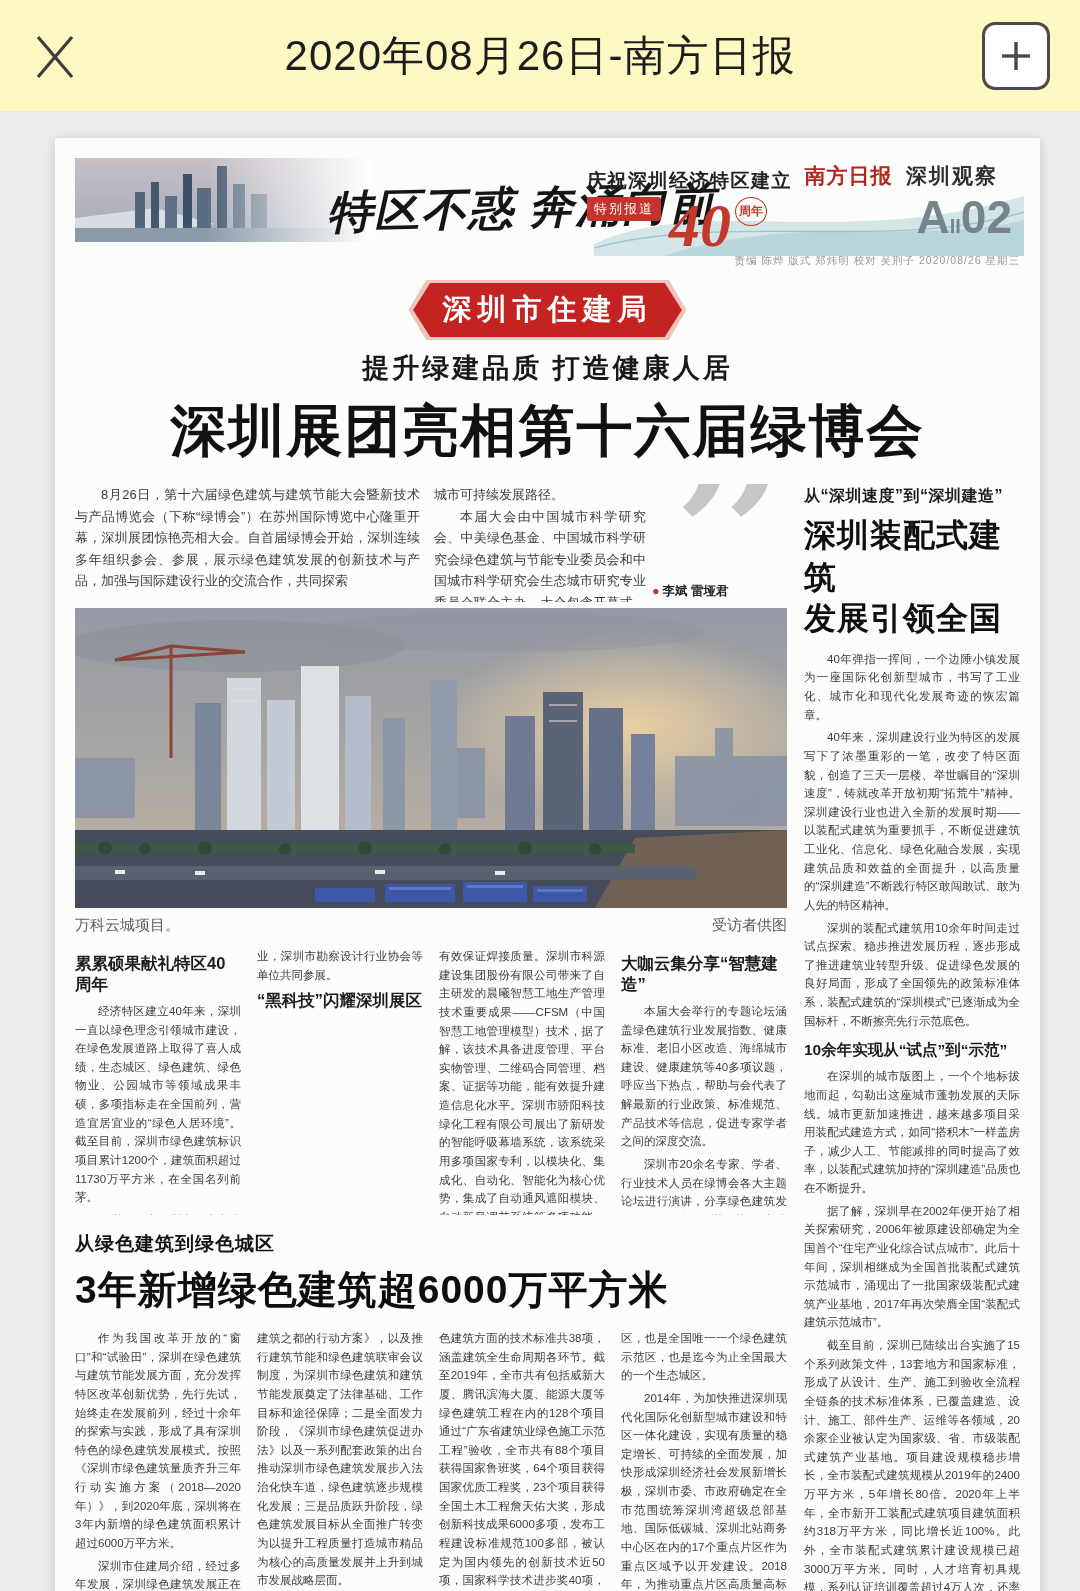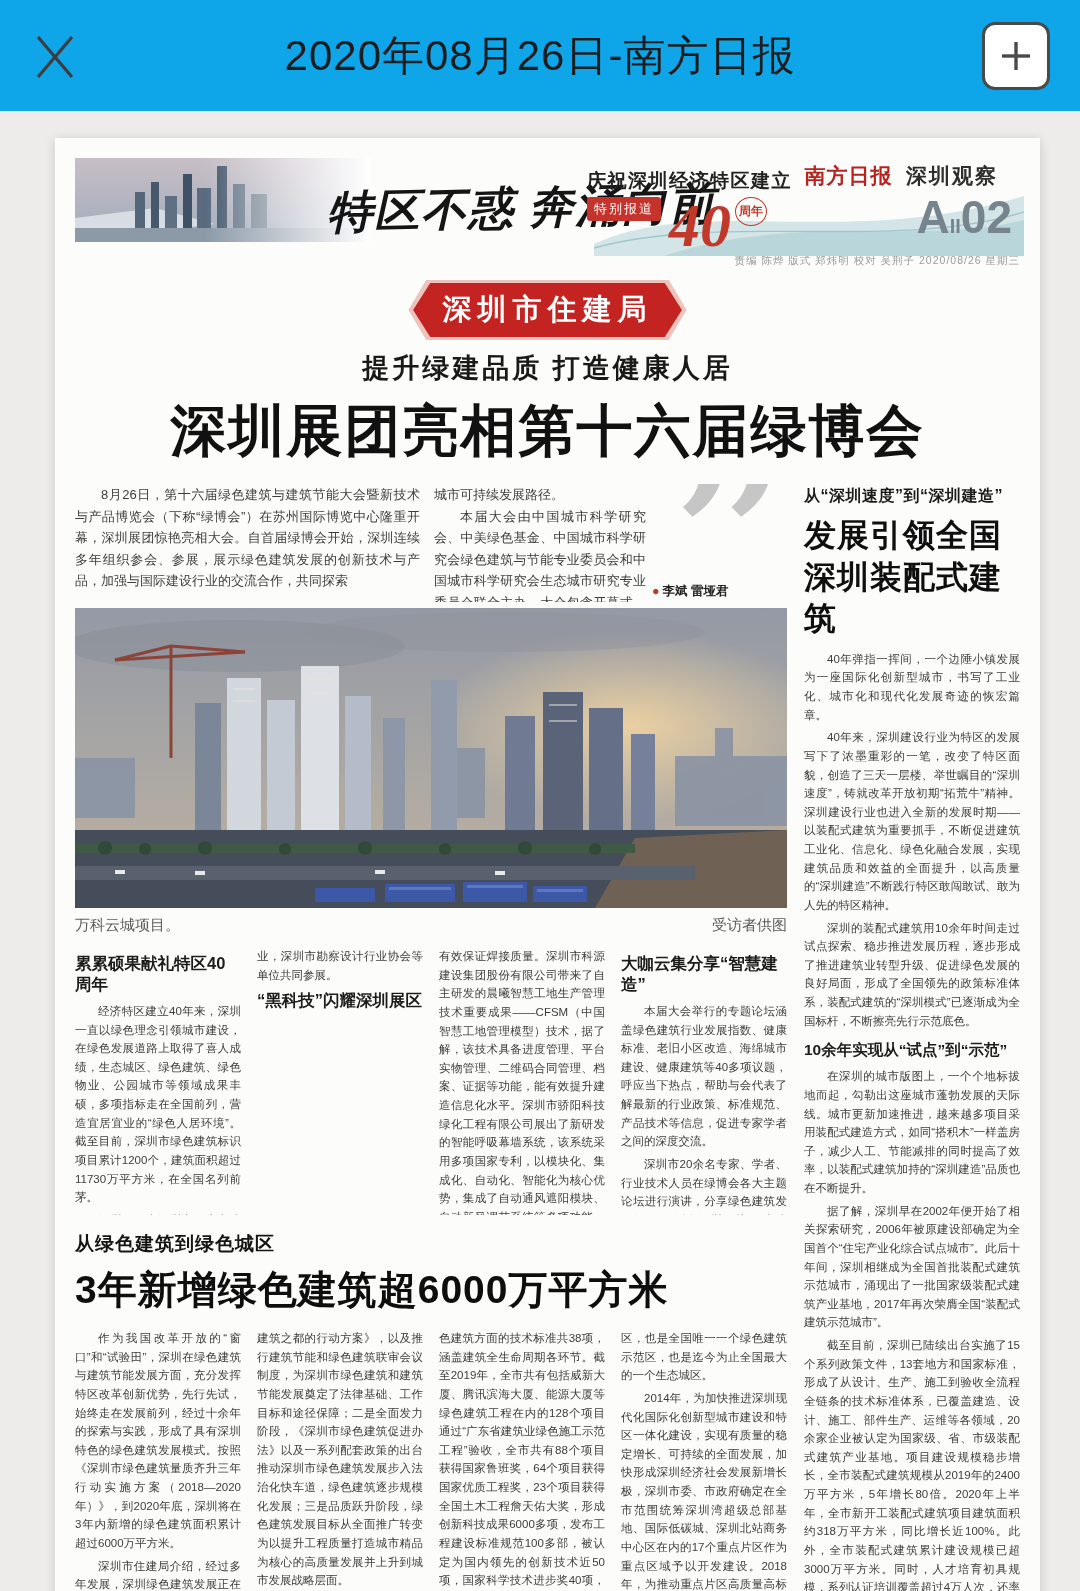--- a/index.html
+++ b/index.html
@@ -1,19 +1,19 @@
 <!DOCTYPE html>
 <html><head>
 <meta charset="utf-8">
 <style>
   html,body{margin:0;padding:0;}
   body{width:1080px;height:1591px;overflow:hidden;background:#edecea;
        font-family:"Liberation Sans", sans-serif;-webkit-font-smoothing:antialiased;}
   
-  .appbar{height:112px;background:#0ea5e9;display:flex;align-items:center;padding:0 30px;
+  .appbar{height:112px;background:#fef9c3;display:flex;align-items:center;padding:0 30px;
           box-sizing:border-box;border-bottom:1px solid #e9e9e9;}
   .xwrap{width:70px;display:flex;align-items:center;cursor:pointer;}
   .appbar-title{flex:1;text-align:center;font-size:42px;color:#1d1d1d;font-weight:500;letter-spacing:1px;}
   .pluswrap{width:70px;display:flex;justify-content:flex-end;}
   .plusbtn{width:62px;height:62px;border:3.5px solid #4a4a4a;border-radius:13px;display:flex;
            align-items:center;justify-content:center;cursor:pointer;background:#fff;}
   
   .canvas{height:1479px;padding-top:26px;box-sizing:border-box;}
   .page{width:985px;margin-left:55px;background:#fcfcfb;box-shadow:0 2px 10px rgba(0,0,0,.16);
         padding:16px 20px 30px 20px;box-sizing:border-box;min-height:1453px;}
@@ -313,22 +313,22 @@
           <p class="bodytext" style="text-indent:0;">区，也是全国唯一一个绿色建筑示范区，也是迄今为止全国最大的一个生态城区。</p>
           <p class="bodytext">2014年，为加快推进深圳现代化国际化创新型城市建设和特区一体化建设，实现有质量的稳定增长、可持续的全面发展，加快形成深圳经济社会发展新增长极，深圳市委、市政府确定在全市范围统筹深圳湾超级总部基地、国际低碳城、深圳北站商务中心区在内的17个重点片区作为重点区域予以开发建设。2018年，为推动重点片区高质量高标准绿色发展，深圳市重点区域开发建设总指挥部办公室发布了《深圳市重点区域开发建设工作指引》《深圳市重点区域城市设计指引》，要求重点区域新出让用地不少于3万平方米的新建民用建筑全部按二星级以上标准建设绿色建筑，重点区域的绿色建筑国际化比例达到60%以上。</p>
 
         </div>
       </div>
     </div>
 
     <div class="sidebar">
       <div class="sb-kicker">从“深圳速度”到“深圳建造”</div>
       <div class="sb-headline">
+        <div>深圳装配式建筑</div>
         <div>发展引领全国</div>
-        <div>深圳装配式建筑</div>
       </div>
       <div class="sb-body">
         <p class="bodytext">40年弹指一挥间，一个边陲小镇发展为一座国际化创新型城市，书写了工业化、城市化和现代化发展奇迹的恢宏篇章。</p>
         <p class="bodytext">40年来，深圳建设行业为特区的发展写下了浓墨重彩的一笔，改变了特区面貌，创造了三天一层楼、举世瞩目的“深圳速度”，铸就改革开放初期“拓荒牛”精神。深圳建设行业也进入全新的发展时期——以装配式建筑为重要抓手，不断促进建筑工业化、信息化、绿色化融合发展，实现建筑品质和效益的全面提升，以高质量的“深圳建造”不断践行特区敢闯敢试、敢为人先的特区精神。</p>
         <p class="bodytext">深圳的装配式建筑用10余年时间走过试点探索、稳步推进发展历程，逐步形成了推进建筑业转型升级、促进绿色发展的良好局面，形成了全国领先的政策标准体系，装配式建筑的“深圳模式”已逐渐成为全国标杆，不断擦亮先行示范底色。</p>
         <div class="sb-sub">10余年实现从“试点”到“示范”</div>
         <p class="bodytext">在深圳的城市版图上，一个个地标拔地而起，勾勒出这座城市蓬勃发展的天际线。城市更新加速推进，越来越多项目采用装配式建造方式，如同“搭积木”一样盖房子，减少人工、节能减排的同时提高了效率，以装配式建筑加持的“深圳建造”品质也在不断提升。</p>
         <p class="bodytext">据了解，深圳早在2002年便开始了相关探索研究，2006年被原建设部确定为全国首个“住宅产业化综合试点城市”。此后十年间，深圳相继成为全国首批装配式建筑示范城市，涌现出了一批国家级装配式建筑产业基地，2017年再次荣膺全国“装配式建筑示范城市”。</p>
         <p class="bodytext">截至目前，深圳已陆续出台实施了15个系列政策文件，13套地方和国家标准，形成了从设计、生产、施工到验收全流程全链条的技术标准体系，已覆盖建造、设计、施工、部件生产、运维等各领域，20余家企业被认定为国家级、省、市级装配式建筑产业基地。项目建设规模稳步增长，全市装配式建筑规模从2019年的2400万平方米，5年增长80倍。2020年上半年，全市新开工装配式建筑项目建筑面积约318万平方米，同比增长近100%。此外，全市装配式建筑累计建设规模已超3000万平方米。同时，人才培育初具规模，系列认证培训覆盖超过4万人次，还率先培育了一批装配式建筑专业技术骨干，率先推出了装配式建筑深化设计师、装配式建筑施工员等新职业工种，进行全过程专业技术人员培训，助力行业高质量发展。</p>
 

